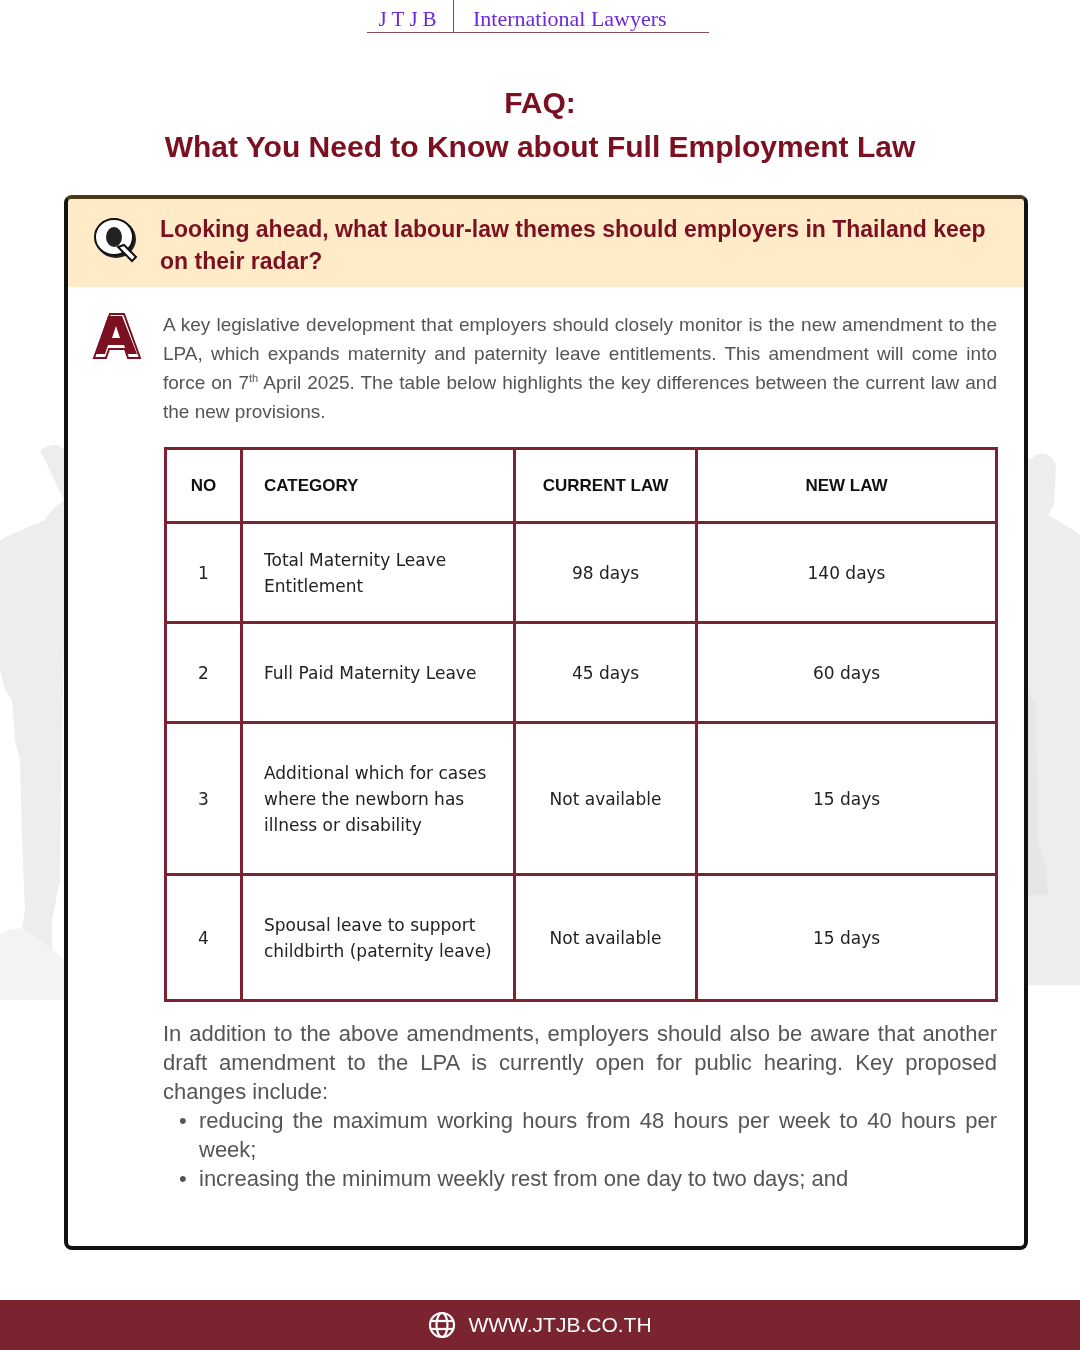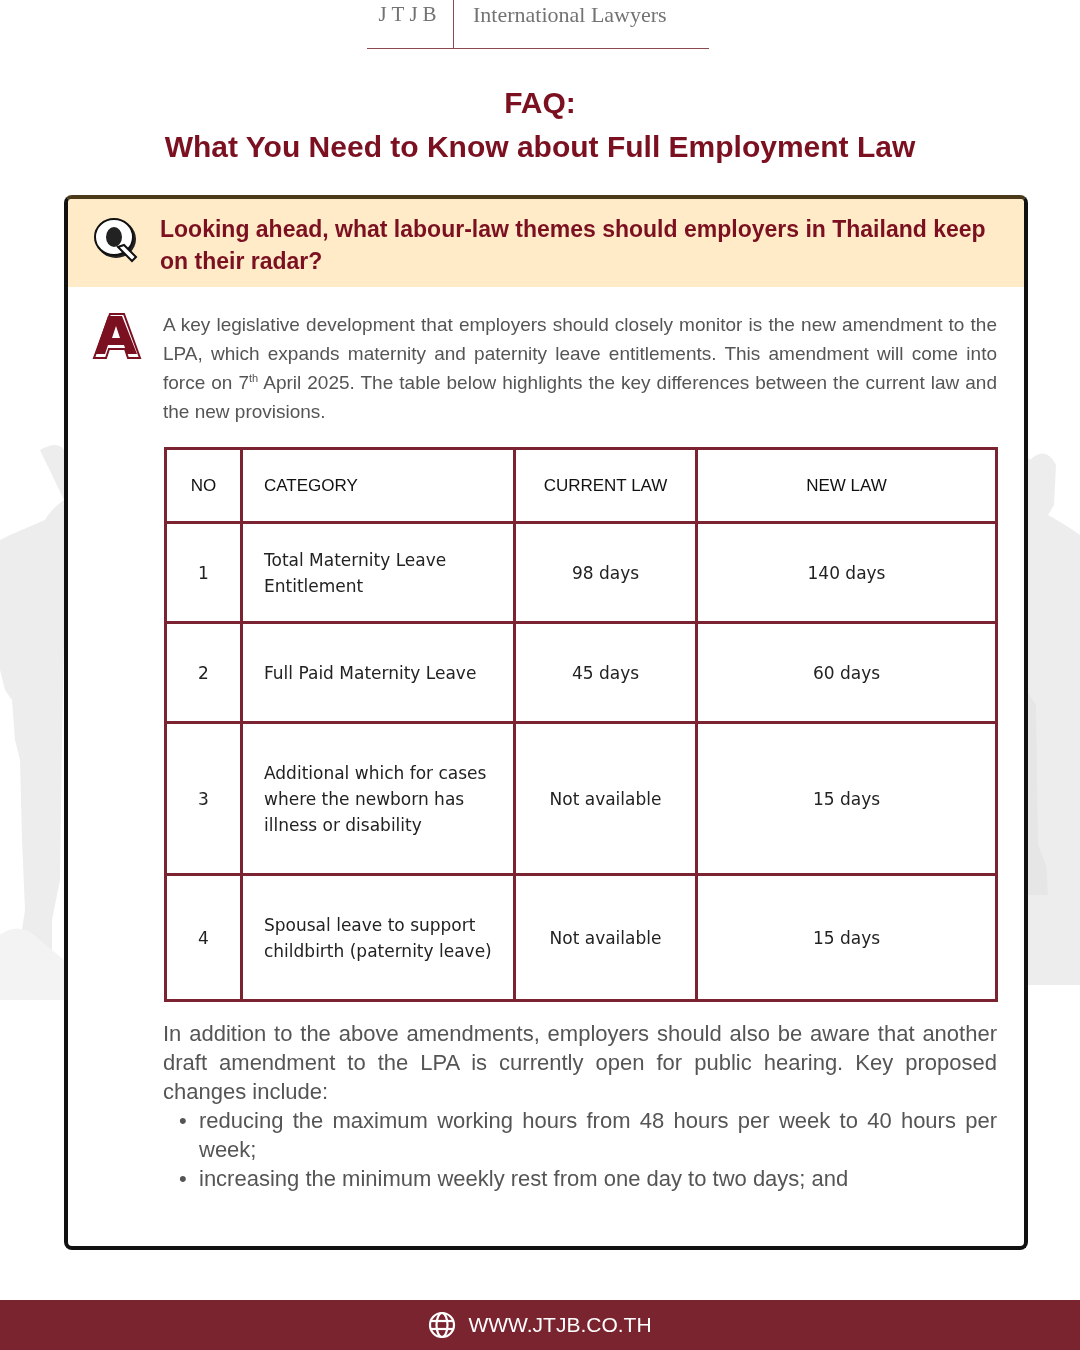--- a/index.html
+++ b/index.html
@@ -5,24 +5,24 @@
   * { box-sizing: border-box; margin: 0; padding: 0; }
   html, body { width: 1080px; height: 1350px; }
   body {
     position: relative;
     background: #ffffff;
     font-family: "Liberation Sans", sans-serif;
     overflow: hidden;
   }
   .bg-figure { position: absolute; }
   .header-logo {
-    position: absolute; top: 0; left: 367px; width: 342px; height: 49px;
+    position: absolute; top: 0; left: 367px; width: 342px; height: 33px;
     border-bottom: 1px solid #8a4a52;
-    display: flex; align-items: flex-start;
-    font-family: "Liberation Serif", serif; color: #737373;
+    display: flex; align-items: flex-end;
+    font-family: "Liberation Serif", serif; color: #6d28d9;
   }
   .logo-mark { width: 86px; text-align: center; font-size: 21px; letter-spacing: 5px; padding-top: 2px; }
   .logo-divider { width: 1px; height: 49px; background: #8a4a52; }
   .logo-text { padding-left: 19px; font-size: 22px; padding-top: 2px; }
 
   .faq-title {
     position: absolute; top: 84px; left: 0; width: 1080px;
     text-align: center; color: #7b1021; font-weight: bold;
     font-size: 30px; line-height: 38px;
   }
@@ -58,21 +58,21 @@
 
   .law-table {
     position: absolute; left: 96px; top: 248px; width: 834px;
     border-collapse: collapse; font-family: "DejaVu Sans", sans-serif;
     color: #222222;
   }
   .law-table th, .law-table td {
     border: 3px solid #7b2330;
   }
   .law-table th {
-    height: 74px; font-size: 15px; font-weight: normal; color: #111;
+    height: 74px; font-size: 15px; font-weight: bold; color: #111;
     font-family: "Liberation Sans", sans-serif; font-size: 17px;
   }
   .law-table td { font-size: 17px; line-height: 26px; }
   .col-no { width: 76px; text-align: center; }
   .col-cat { width: 273px; text-align: left; padding: 0 14px 0 21px; }
   .col-cur { width: 182px; text-align: center; margin-top: 29px; }
   .col-new { text-align: center; }
   .th-left { text-align: left; padding-left: 21px; }
 
   .answer-followup {

